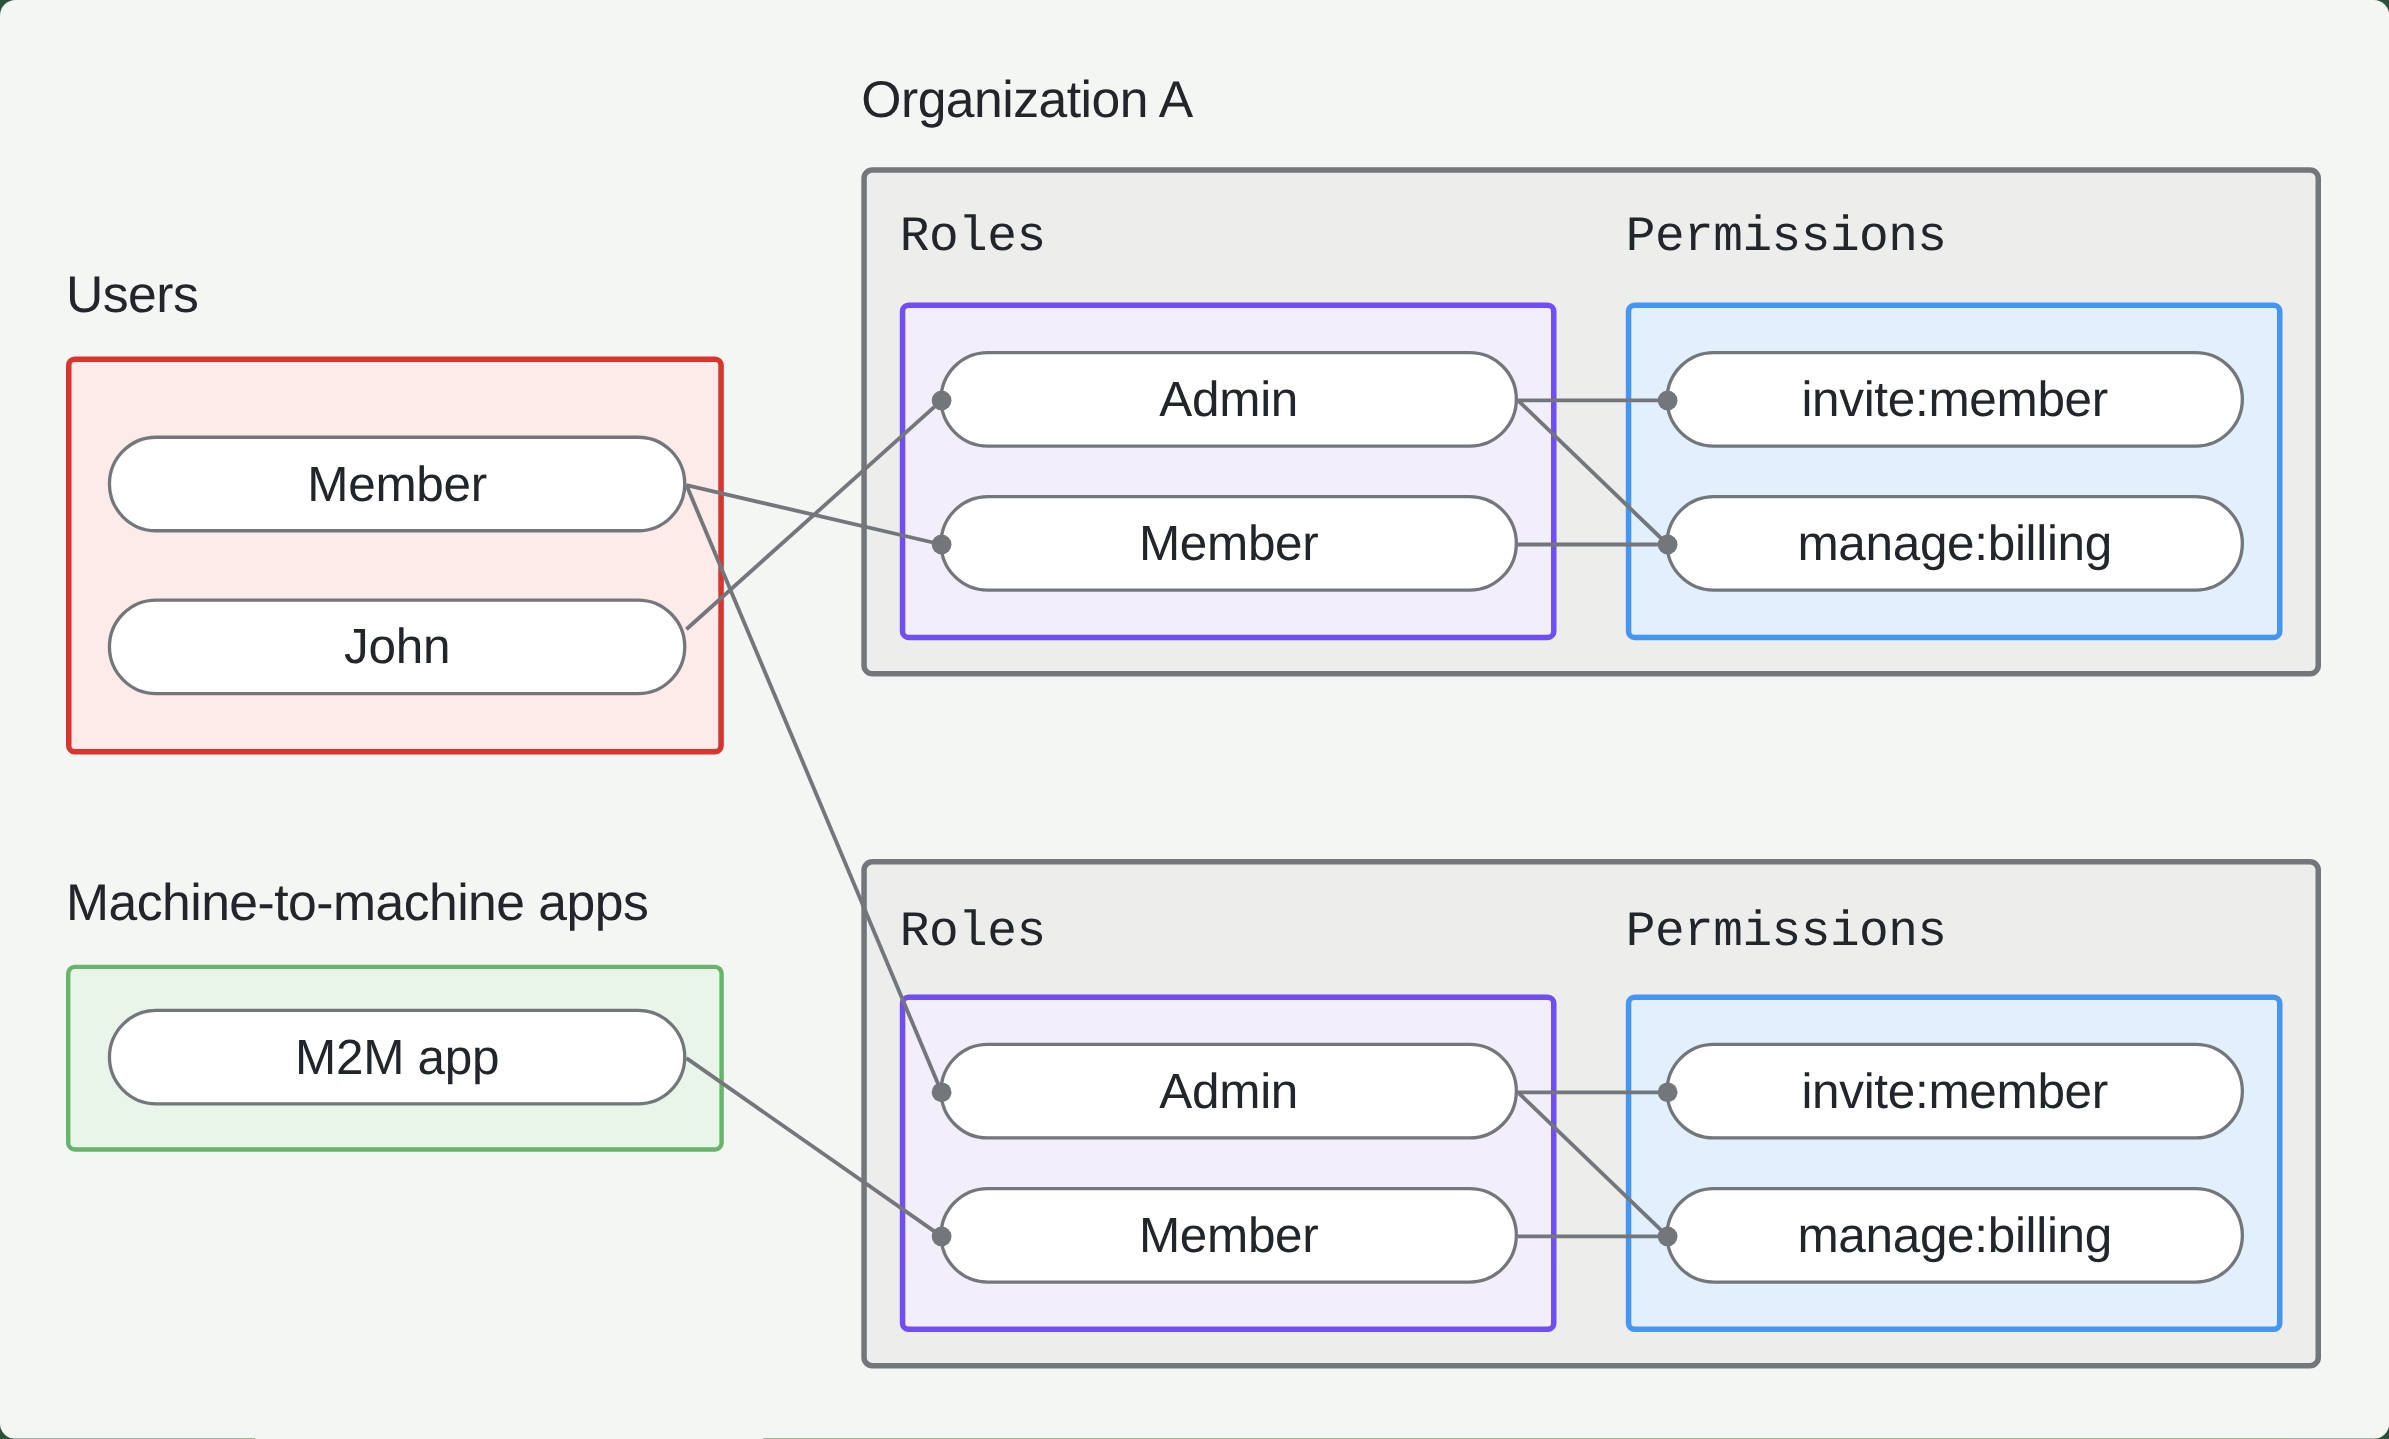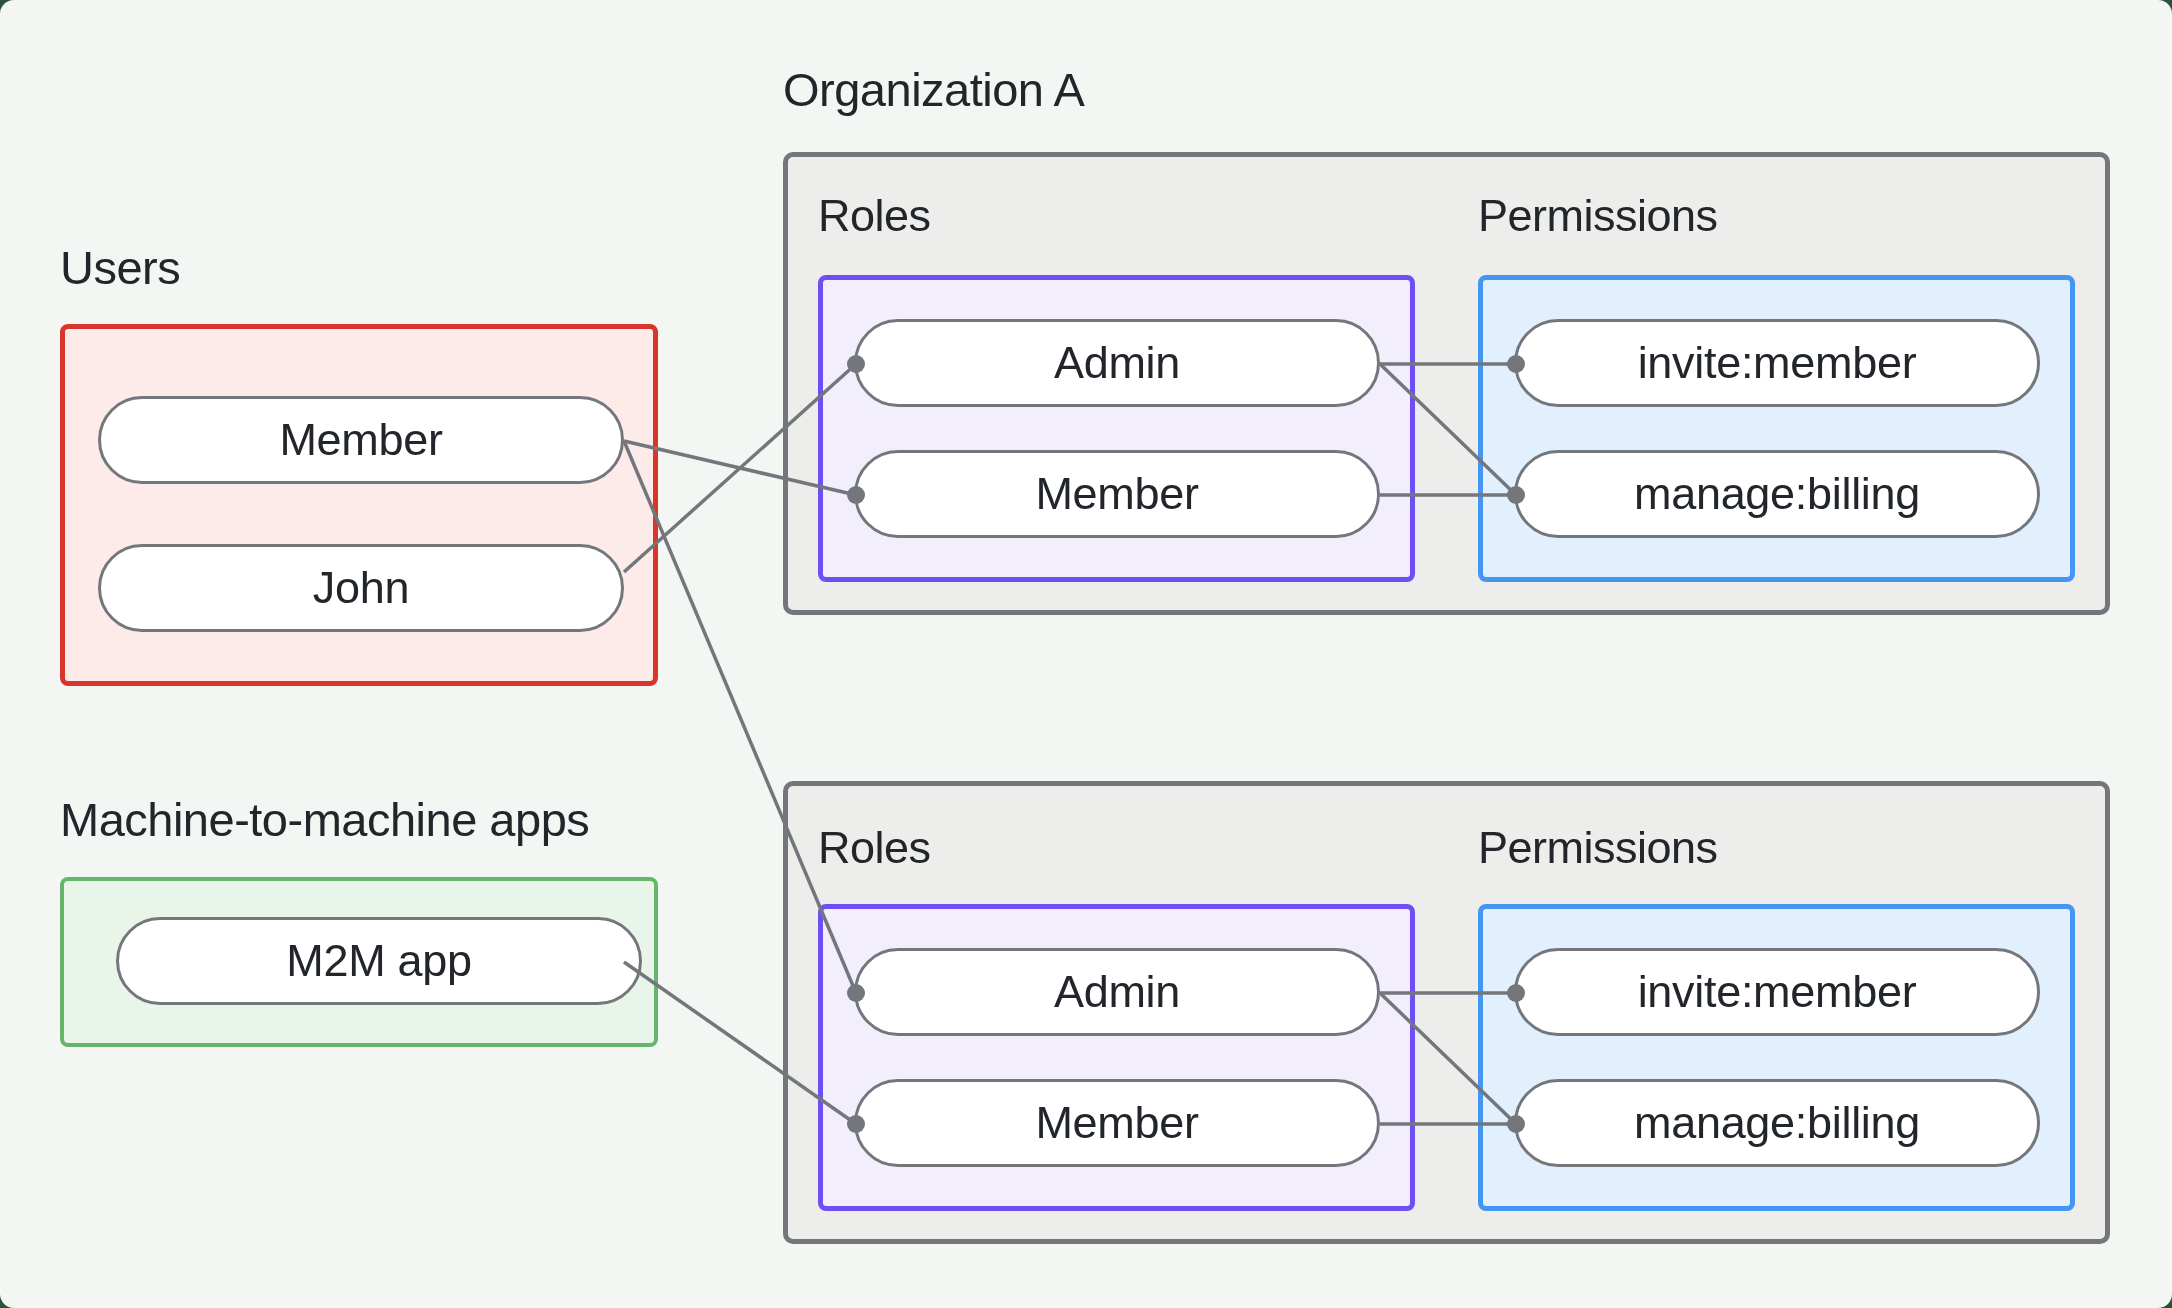--- a/index.html
+++ b/index.html
@@ -1,20 +1,20 @@
 <!DOCTYPE html>
 <html style="--backdrop: #2b5239; --canvas-bg: #f4f6f3; --text: #22262b; --org-box-bg: #ededec; --org-box-border: #73777b; --roles-box-bg: #f3eefc; --roles-box-border: #6f4ef3; --permissions-box-bg: #e2effc; --permissions-box-border: #4596f3; --users-box-bg: #fcebe9; --users-box-border: #d9352c; --m2m-box-bg: #e9f5e9; --m2m-box-border: #66b56a; --node-bg: #ffffff; --node-border: #73777b; --connector: #73777b;"><head>
 <meta charset="utf-8">
 <style>
   html,body{margin:0;padding:0;background:#2b5239;}
   body{width:2172px;height:1308px;position:relative;font-family:"Liberation Sans",sans-serif;}
   .canvas{position:absolute;inset:0;background:var(--canvas-bg);border-radius:14px;overflow:hidden;}
 
   .label{position:absolute;color:var(--text);font-size:47px;line-height:56px;font-weight:500;letter-spacing:-0.5px;white-space:nowrap;}
-  .inner-label{font-size:45px;}
+  .inner-label{font-size:45px;font-family:Liberation Mono, monospace;}
 
   .group{position:absolute;box-sizing:border-box;border-radius:8px;}
   .users-box{left:60px;top:324px;width:598px;height:362px;background:var(--users-box-bg);border:5px solid var(--users-box-border);}
   .m2m-box{left:60px;top:877px;width:598px;height:170px;background:var(--m2m-box-bg);border:4px solid var(--m2m-box-border);}
   .org-box{width:1327px;height:463px;background:var(--org-box-bg);border:5px solid var(--org-box-border);border-radius:10px;}
   .org-a{left:783px;top:152px;}
   .org-b{left:783px;top:781px;}
   .roles-box{width:597px;height:307px;background:var(--roles-box-bg);border:5px solid var(--roles-box-border);}
   .perms-box{width:597px;height:307px;background:var(--permissions-box-bg);border:5px solid var(--permissions-box-border);}
 
@@ -29,21 +29,21 @@
 
 <div class="canvas">
 
   <div class="label" style="left:60px;top:240px">Users</div>
   <div class="group users-box"></div>
   <div class="node" style="left:98px;top:396px">Member</div>
   <div class="node" style="left:98px;top:544px">John</div>
 
   <div class="label" style="left:60px;top:792px">Machine-to-machine apps</div>
   <div class="group m2m-box"></div>
-  <div class="node" style="left:116px;top:917px">M2M app</div>
+  <div class="node" style="left:98px;top:917px">M2M app</div>
 
   <div class="label" style="left:783px;top:62px">Organization A</div>
   <div class="group org-box org-a"></div>
   <div class="label inner-label" style="left:818px;top:188px">Roles</div>
   <div class="label inner-label" style="left:1478px;top:188px">Permissions</div>
   <div class="group roles-box" style="left:818px;top:275px"></div>
   <div class="node" style="left:854px;top:319px">Admin</div>
   <div class="node" style="left:854px;top:450px">Member</div>
   <div class="group perms-box" style="left:1478px;top:275px"></div>
   <div class="node" style="left:1514px;top:319px">invite:member</div>

